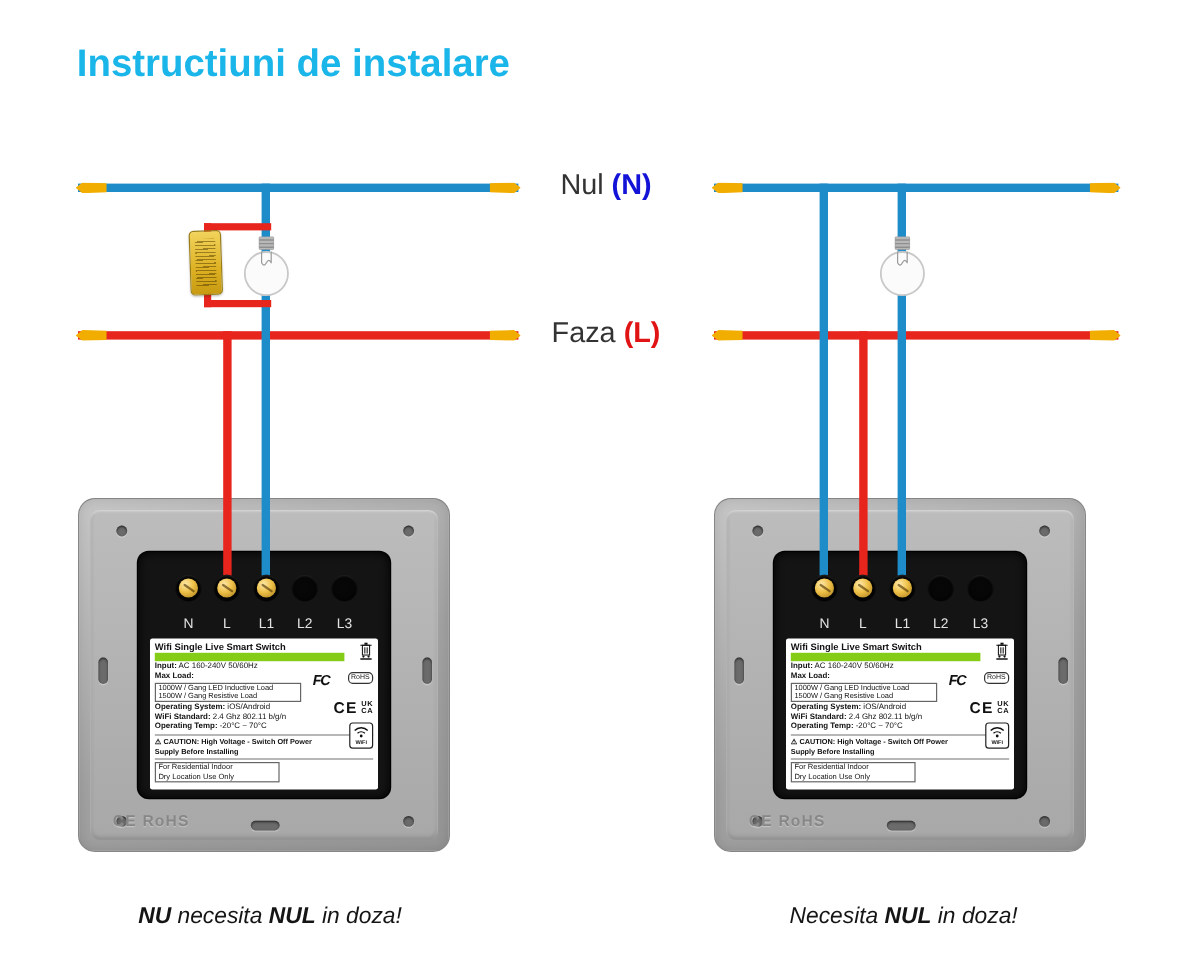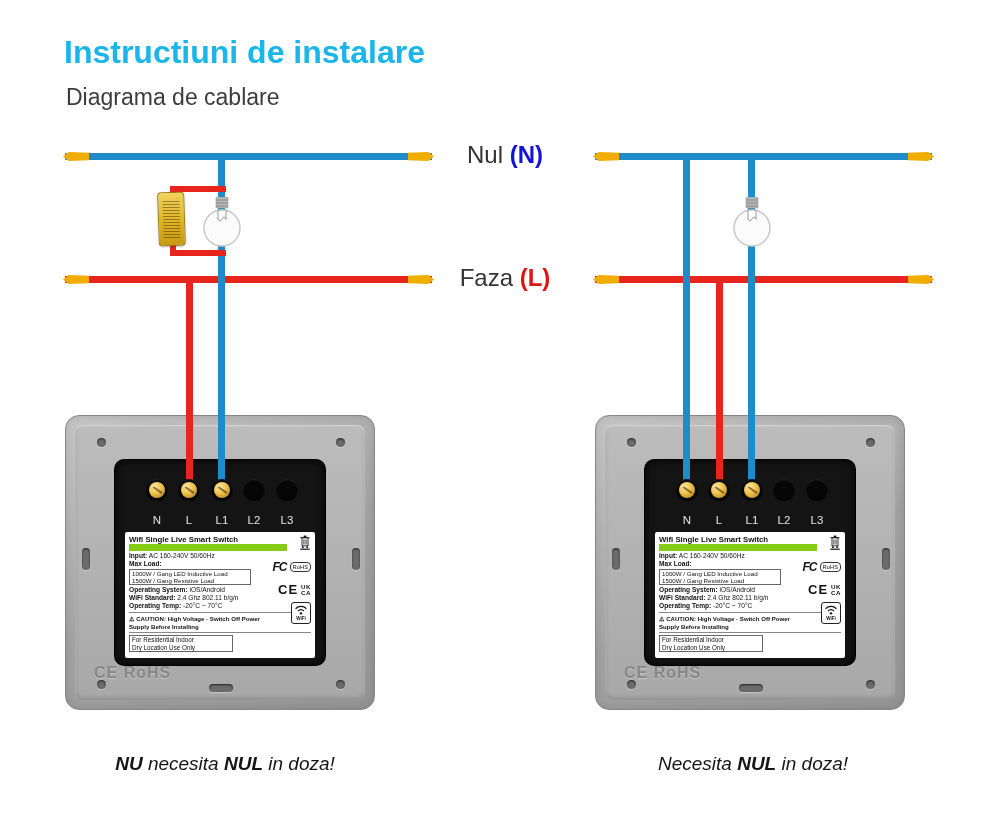--- a/index.html
+++ b/index.html
@@ -37,41 +37,41 @@
        background:linear-gradient(155deg,#c6c6c6,#a2a2a2 55%,#949494);
        border:1px solid #868686;box-shadow:inset 0 0 10px rgba(0,0,0,.12)}
   .plate{position:absolute;left:9px;top:9px;right:9px;bottom:9px;border-radius:8px;
        background:linear-gradient(180deg,#bcbcbc,#a8a8a8);
        box-shadow:inset 0 1px 2px rgba(255,255,255,.5),inset 0 -2px 4px rgba(0,0,0,.18)}
   .hole{position:absolute;width:9px;height:9px;border-radius:50%;background:#6b6b6b;
        box-shadow:inset 0 1px 2px rgba(0,0,0,.65),0 1px 1px rgba(255,255,255,.35)}
   .slot{position:absolute;background:#6b6b6b;box-shadow:inset 0 1px 2px rgba(0,0,0,.65),0 1px 1px rgba(255,255,255,.35)}
   .slot.sv{width:8px;height:22px;border-radius:4px}
   .slot.sh{width:24px;height:8px;border-radius:4px}
-  .frame-mark{position:absolute;left:28px;top:248px;font-size:16px;font-weight:bold;color:#878787;
+  .frame-mark{position:absolute;left:28px;top:260px;font-size:13px;font-weight:bold;color:#878787;
        text-shadow:0 1px 1px rgba(255,255,255,.35);letter-spacing:1px}
   .mblack{position:absolute;left:50px;top:45px;width:210px;height:205px;background:#141414;border-radius:9px;
        box-shadow:0 0 0 1px #000,inset 0 0 8px #000}
   .tlab{position:absolute;top:54px;width:30px;text-align:center;font-size:11.5px;color:#e3e3e3}
   .terms{position:absolute;inset:0;z-index:30}
   .term{position:absolute;top:64px;width:22px;height:22px;border-radius:50%;background:#070707;
        box-shadow:inset 0 1px 2px rgba(255,255,255,.14),inset 0 0 5px #000}
   .screw{position:absolute;top:67px;width:16px;height:16px;border-radius:50%;
        background:radial-gradient(circle at 35% 30%,#ffe9a8,#edbf46 45%,#a67a1b);
        box-shadow:0 1px 2px rgba(0,0,0,.5)}
   .screw::after{content:"";position:absolute;left:2.5px;top:6.5px;width:11px;height:2.4px;
        background:rgba(70,45,0,.6);border-radius:1px;transform:rotate(35deg)}
 
   .panel{position:absolute;left:10px;top:72px;width:190px;height:126px;background:#fff;border-radius:2px;
        padding:3px 4px;color:#111}
   .ptitle{font-size:7.8px;font-weight:bold;line-height:9px;border-bottom:7px solid #84cc16;margin-bottom:1px;width:158px;white-space:nowrap}
   .pline{font-size:6.6px;line-height:8px;white-space:nowrap}
   .pline b{font-weight:bold}
   .loadbox{border:1px solid #666;width:122px;padding:0 2px;font-size:6.2px;line-height:7px;margin:1px 0;white-space:nowrap}
-  .certs{position:absolute;right:4px;top:28px;display:flex;align-items:center;gap:3px}
+  .certs{position:absolute;right:4px;top:28px;display:flex;align-items:flex-start;gap:15px}
   .fcc{font-size:12px;font-weight:900;letter-spacing:-1px;font-style:italic}
   .rohs{border:1px solid #333;border-radius:4px;padding:0 2px;font-size:5.8px;line-height:8px}
   .cemarks{position:absolute;right:4px;top:50px;display:flex;align-items:center;gap:3px}
   .ce{font-size:13px;font-weight:bold;letter-spacing:1px}
   .ukca{display:flex;flex-direction:column;line-height:6px}
   .ukca i{font-style:normal;font-weight:900;font-size:6.2px;letter-spacing:.5px}
   .sep{border-top:1px solid #888;margin:2px 0}
   .caution{width:138px;font-size:6.1px;font-weight:bold;line-height:7.5px}
   .caution div{white-space:nowrap;overflow:hidden}
   .wifibox{position:absolute;right:4px;top:70px;width:20px;height:22px;border:1px solid #222;border-radius:3px;
@@ -79,21 +79,20 @@
   .wifibox span{font-size:4.6px;font-weight:bold;line-height:5px}
   .weee{position:absolute;right:4px;top:2px}
   .indoor{border:1px solid #666;width:104px;padding:0 2px;font-size:6.3px;line-height:7.5px;margin-top:1px;white-space:nowrap}
 </style>
 </head>
 <body>
 
 <div class="page">
 
   <div class="title">Instructiuni de instalare</div>
-  <div class="subtitle">Diagrama de cablare</div>
 
   <div class="module" style="left:65px">
     <div class="mframe">
       <div class="plate"></div>
       <span class="hole" style="left:31px;top:22px"></span>
       <span class="hole" style="left:270px;top:22px"></span>
       <span class="hole" style="left:31px;top:264px"></span>
       <span class="hole" style="left:270px;top:264px"></span>
       <span class="slot sv" style="left:16px;top:132px"></span>
       <span class="slot sv" style="left:286px;top:132px"></span>

